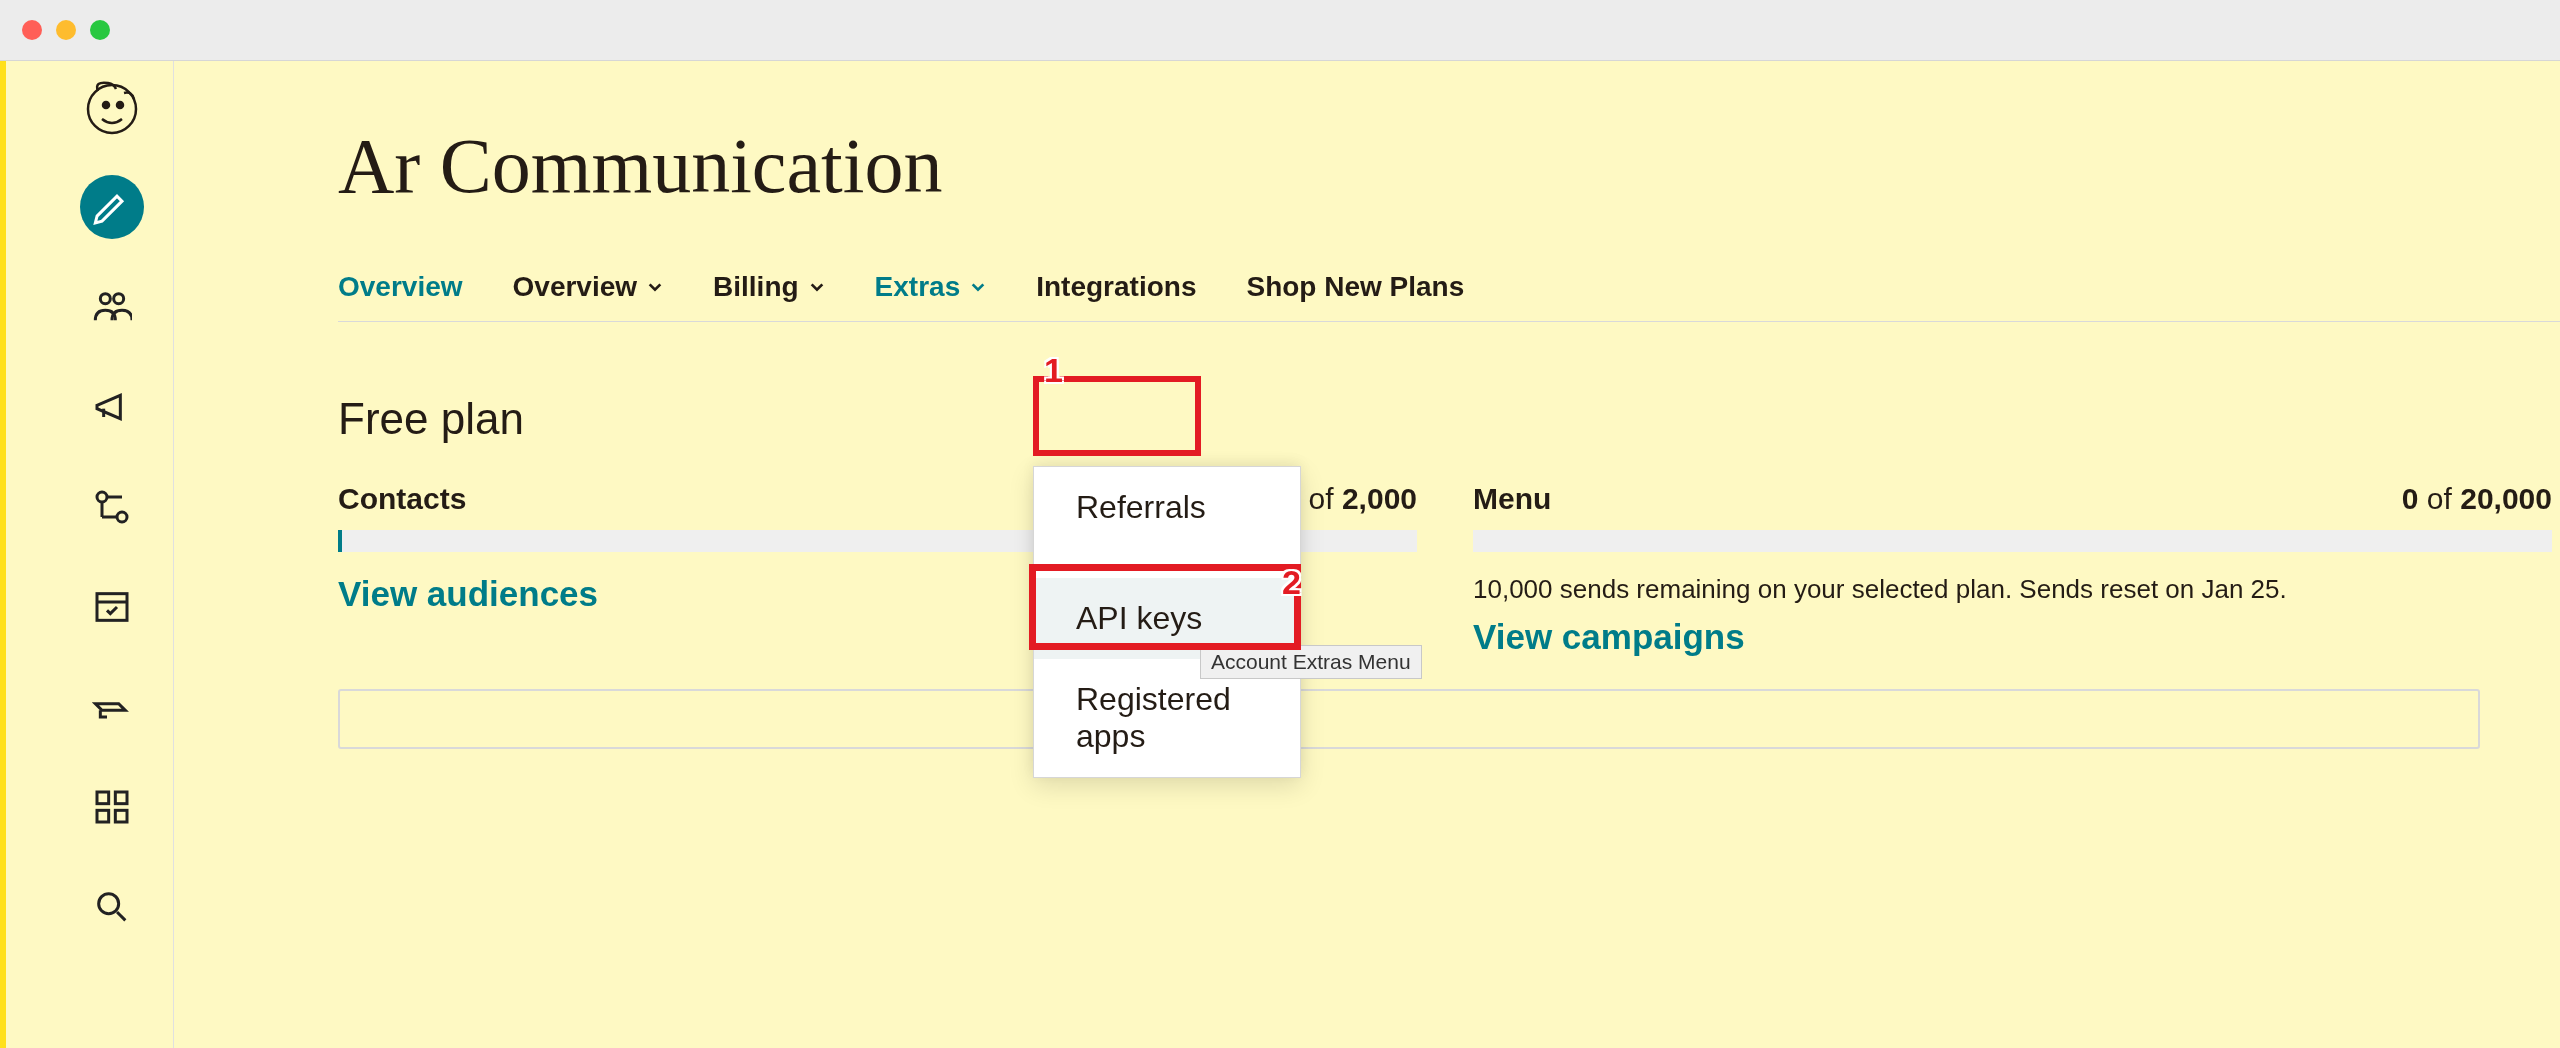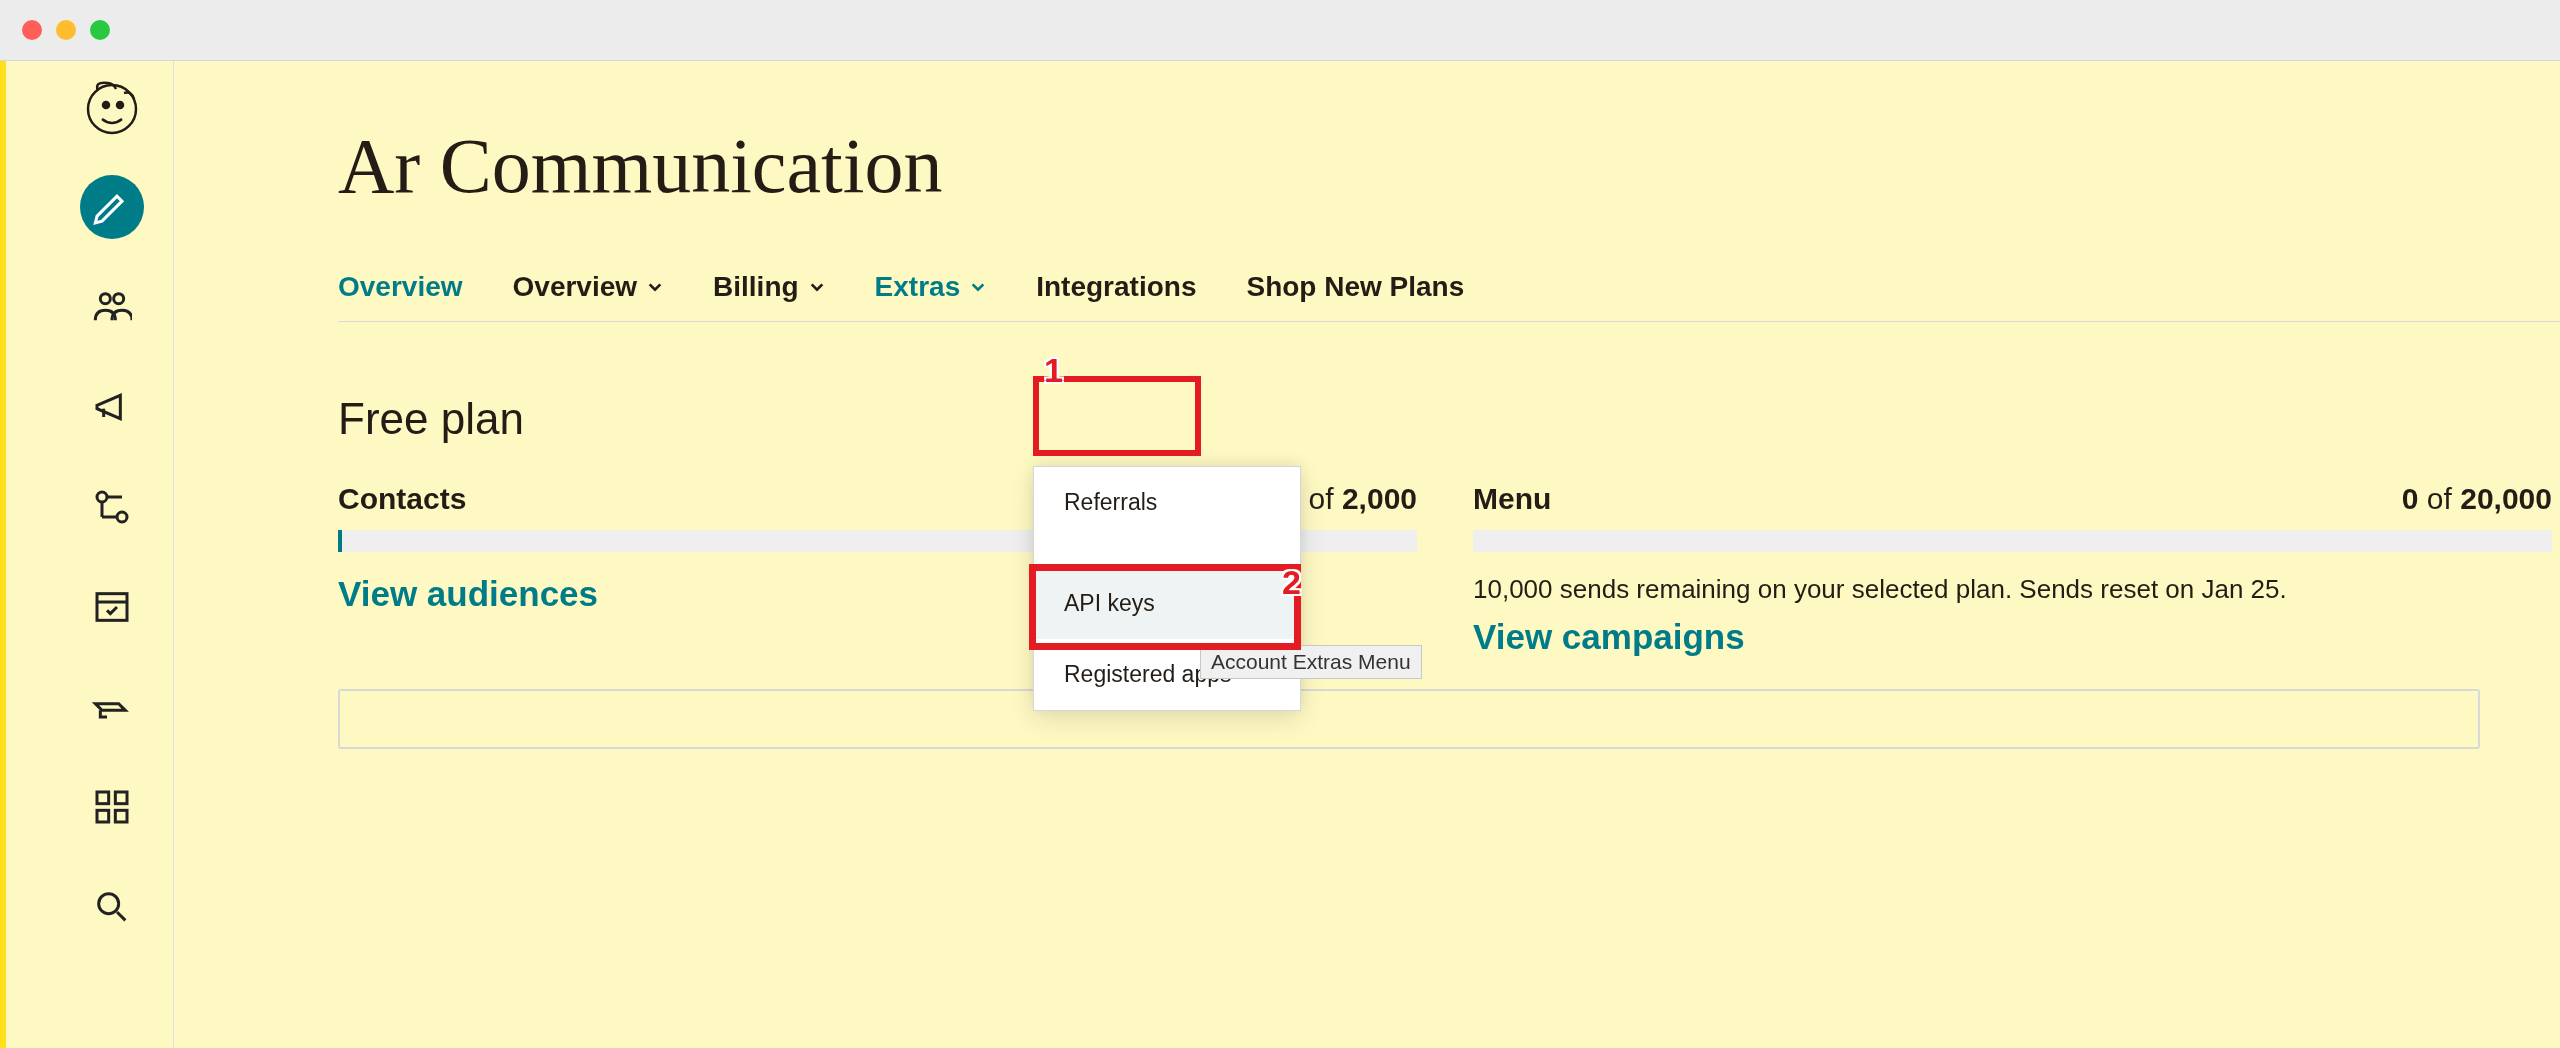--- a/index.html
+++ b/index.html
@@ -145,22 +145,22 @@
     .dropdown {
       position: absolute;
       top: 405px;
       left: 815px;
       width: 268px;
       background: #fff;
       border: 1px solid #d6d6d6;
       box-shadow: 0 8px 24px rgba(0,0,0,0.12), 0 -4px 12px rgba(0,0,0,0.06);
     }
     .dropdown-item {
-      padding: 22px 30px;
-      font-size: 23px;
+      padding: 22px 42px;
+      font-size: 32px;
       color: #241c15;
       cursor: pointer;
     }
     .dropdown-item.hover { background: #eef3f3; margin-top: 30px; }
 
     .tooltip {
       position: absolute;
       top: 584px;
       left: 982px;
       background: #f0f0f0;

